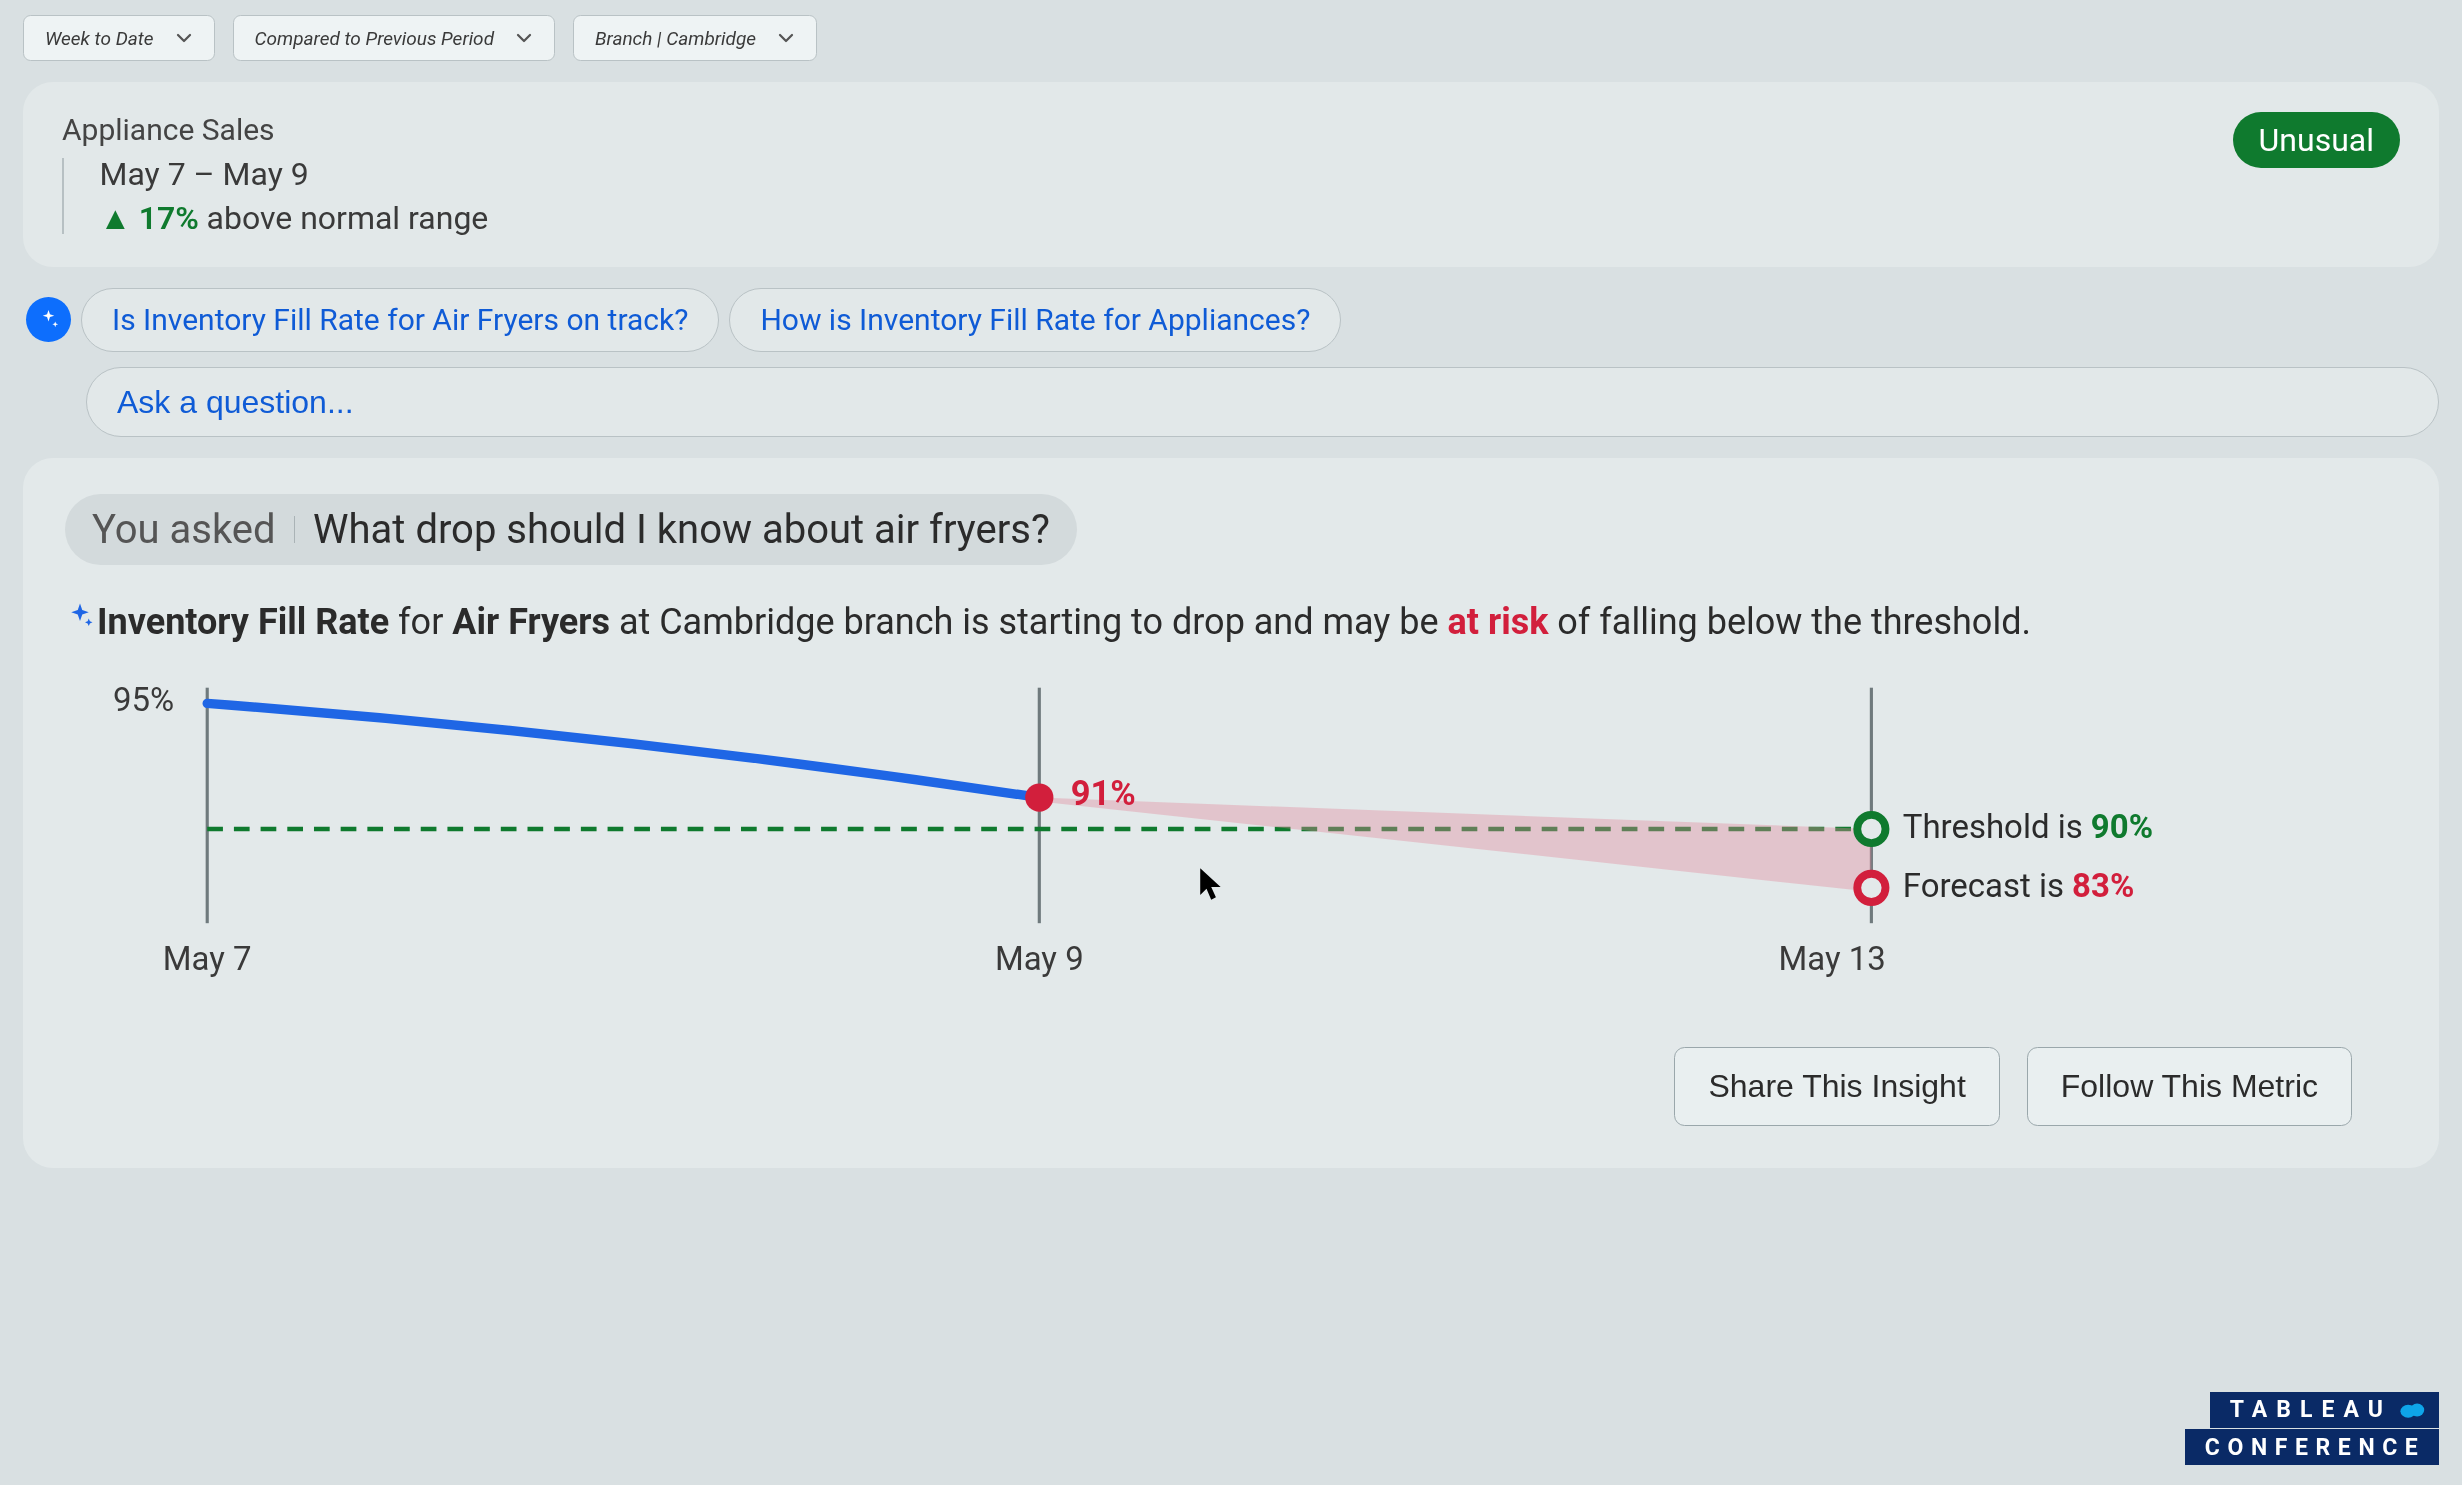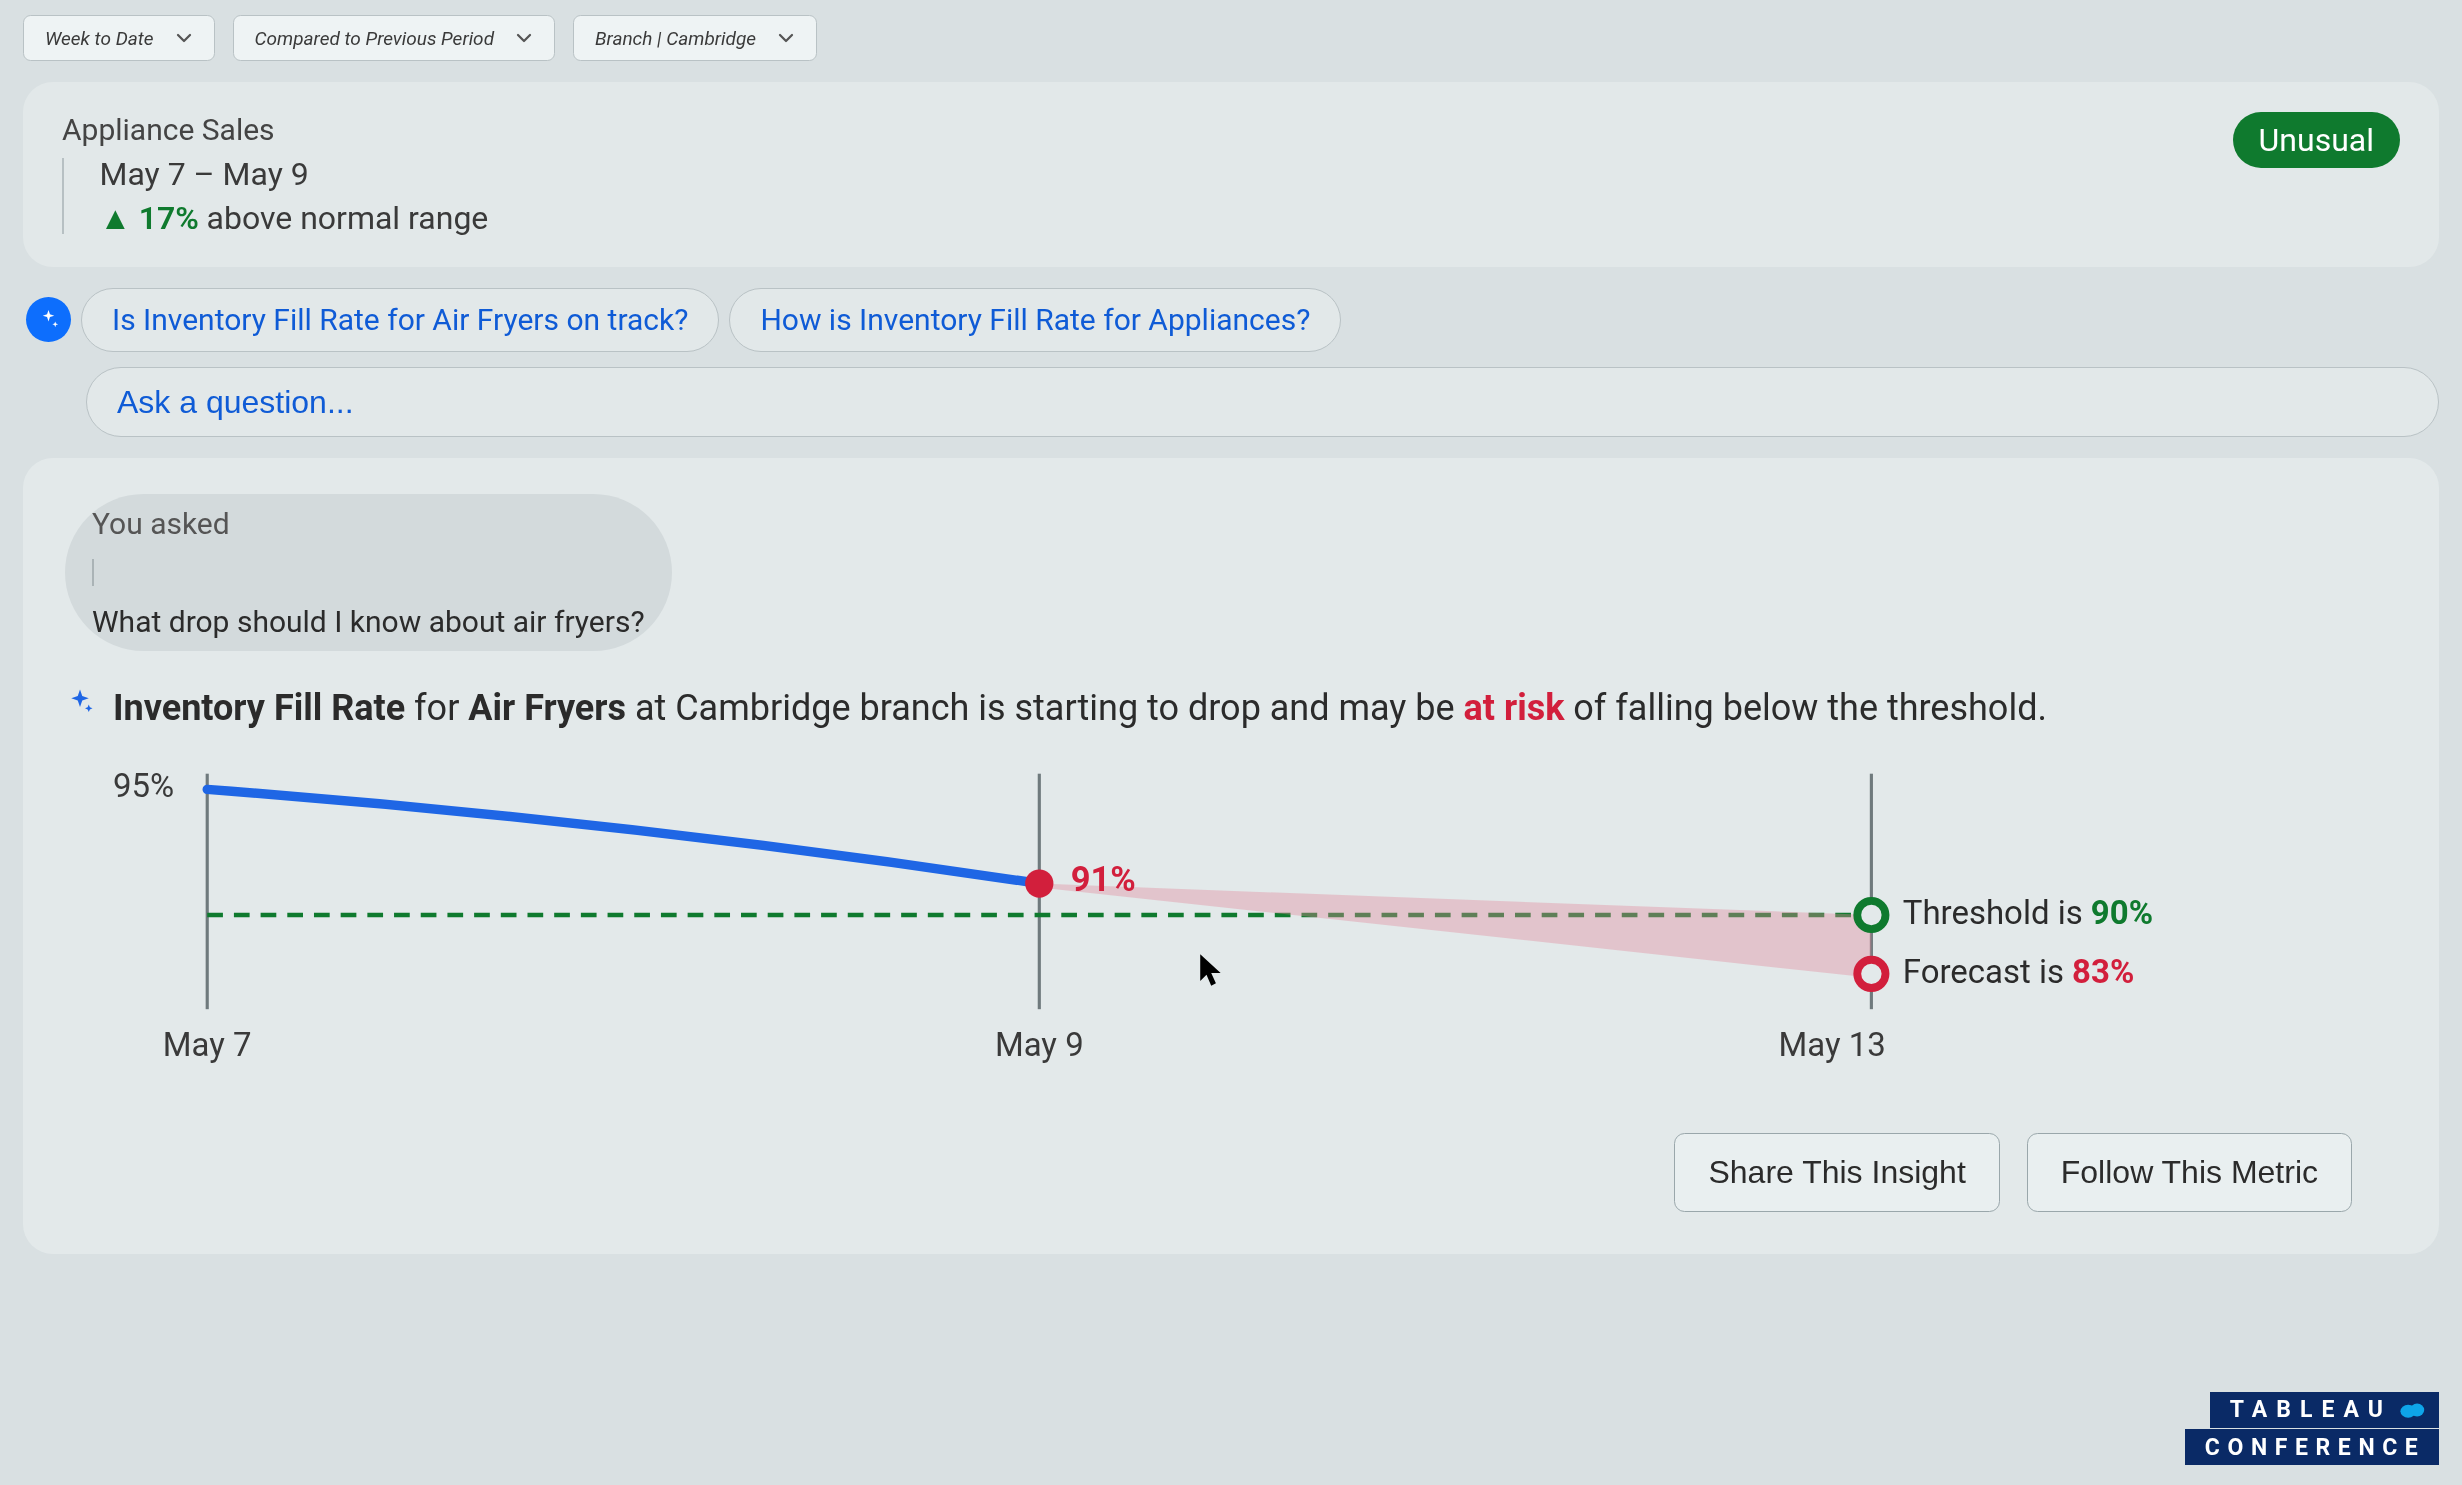--- a/index.html
+++ b/index.html
@@ -71,29 +71,28 @@
     padding: 15px 30px;
     font-size:32px;
   }
   .ask input {
     background:transparent; border:none; outline:none;
     width:100%; font-size:32px; color:#0f5bd6;
   }
   .ask input::placeholder { color:#0f5bd6; }
   .insight-card { background:#e3e9ea; border-radius:30px; padding:36px 42px 42px; position:relative; }
   .you-asked {
-    display:inline-flex; gap:18px;
+    display:inline-flex; align-items:center; gap:18px;
     background:#d3dadc; border-radius:755px;
-    padding:12px 27px; font-size:30px; color:#555;
+    padding:12px 27px; font-size:40px; color:#555;
     margin-bottom:30px;
-    flex-direction:column;
   }
   .you-asked .sep { width:1.5px; height:27px; background:#aab3b6; }
   .you-asked .q { color:#2b2b2b; }
-  .insight-body { display:flex; gap:18px; align-items:flex-start; margin-bottom:21px; }
+  .insight-body { display:flex; gap:2px; align-items:flex-start; margin-bottom:21px; }
   .sparkle { width:30px; height:30px; margin-top:6px; flex-shrink:0; }
   .insight-text { font-size:36px; line-height:1.55; color:#2b2b2b; }
   .insight-text .b { font-weight:700; }
   .insight-text .risk { color:#d21f3c; font-weight:700; }
   .chart-wrap { margin-left:48px; margin-top:7.6px; }
   .chart-svg { width:100%; max-width:2041px; display:block; }
   .btn-row { display:flex; gap:27px; justify-content:flex-end; margin-top:30px; margin-right:45px; }
   .btn {
     background:#e9eff0; border:1.5px solid #9aa7ab;
     border-radius:10.6px; padding:19.7px 33px;

